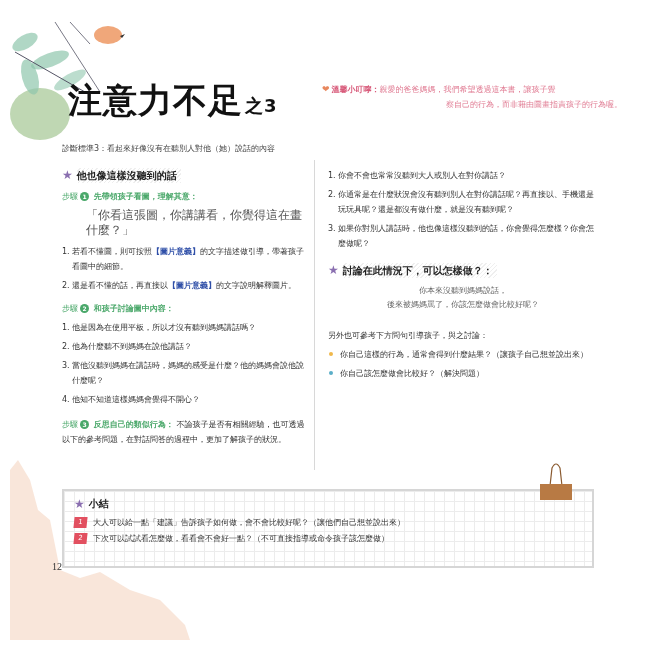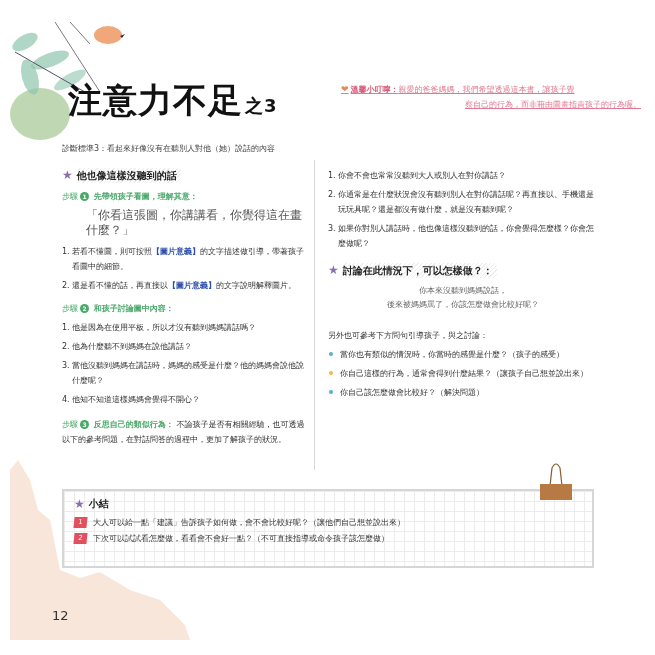--- a/index.html
+++ b/index.html
@@ -18,22 +18,22 @@
       font-size: 34px; color: #111; letter-spacing: 1px;
     }
     .title .suffix { font-size: 18px; margin-left: 2px; }
 
     .subtitle {
       position: absolute; left: 62px; top: 143px;
       font-size: 8px; color: #444;
     }
 
     .tip {
-      position: absolute; left: 341px; top: 82px; width: 300px;
-      font-size: 8px; color: #e07a92; line-height: 15px; text-decoration: underline;
+      position: absolute; left: 322px; top: 82px; width: 300px;
+      font-size: 8px; color: #e07a92; line-height: 15px;
     }
     .tip .heart { color: #e8885e; font-size: 9px; margin-right: 2px; }
     .tip .label { font-weight: bold; color: #d85a7a; }
     .tip .line2 { padding-left: 70px; text-align: right; }
 
     .col-left { position: absolute; left: 62px; top: 168px; width: 246px; font-size: 8px; line-height: 15px; color: #333; }
     .col-right { position: absolute; left: 328px; top: 168px; width: 270px; font-size: 8px; line-height: 15px; color: #333; }
     .divider { position: absolute; left: 314px; top: 160px; width: 1px; height: 310px; background: #d8d8d8; }
 
     .sec-head { display: flex; align-items: center; font-size: 10px; font-weight: bold; color: #222; margin-bottom: 6px; }
@@ -72,21 +72,21 @@
     }
     .summary .sec-head { margin-bottom: 6px; }
     .summary .row { display: flex; align-items: center; font-size: 8px; color: #333; margin-bottom: 5px; }
     .summary .badge {
       display: inline-block; width: 13px; height: 11px; background: #e25060; color: #fff;
       font-size: 7px; line-height: 11px; text-align: center; margin-right: 6px; transform: skewX(-6deg);
     }
 
     .clip { position: absolute; left: 538px; top: 460px; width: 36px; height: 40px; }
 
-    .page-num { position: absolute; left: 52px; top: 608px; font-size: 13px; color: #333; }
+    .page-num { position: absolute; left: 52px; top: 561px; font-size: 10px; color: #333; font-family: Liberation Serif, serif; }
   </style>
 </head>
 <body>
 
 <div class="page">
 
   <svg class="deco-leaves" viewBox="0 0 120 120">
     <ellipse cx="30" cy="92" rx="30" ry="26" fill="#a9c99a" opacity="0.75"></ellipse>
     <ellipse cx="15" cy="20" rx="14" ry="7" fill="#8fc6ad" opacity="0.7" transform="rotate(-30 15 20)"></ellipse>
     <ellipse cx="40" cy="38" rx="20" ry="7" fill="#8fc6ad" opacity="0.7" transform="rotate(-20 40 38)"></ellipse>
@@ -169,21 +169,20 @@
     <div class="sec-head" style="margin-top:12px">
       <span class="star">★</span>
       <span class="txt">討論在此情況下，可以怎樣做？：</span>
     </div>
     <div class="quote-center">
       <div>你本來沒聽到媽媽說話，</div>
       <div>後來被媽媽罵了，你該怎麼做會比較好呢？</div>
     </div>
     <div>另外也可參考下方問句引導孩子，與之討論：</div>
     <ul class="dots">
-      <li><span class="dot" style="background:#5aaec8"></span><span>當你也有類似的情況時，你當時的感覺是什麼？（孩子的感受）</span></li>
       <li><span class="dot" style="background:#f0b84a"></span><span>你自己這樣的行為，通常會得到什麼結果？（讓孩子自己想並說出來）</span></li>
       <li><span class="dot" style="background:#5aaec8"></span><span>你自己該怎麼做會比較好？（解決問題）</span></li>
     </ul>
   </div>
 
   <div class="summary">
     <div class="sec-head">
       <span class="star">★</span>
       <span>小結</span>
     </div>

